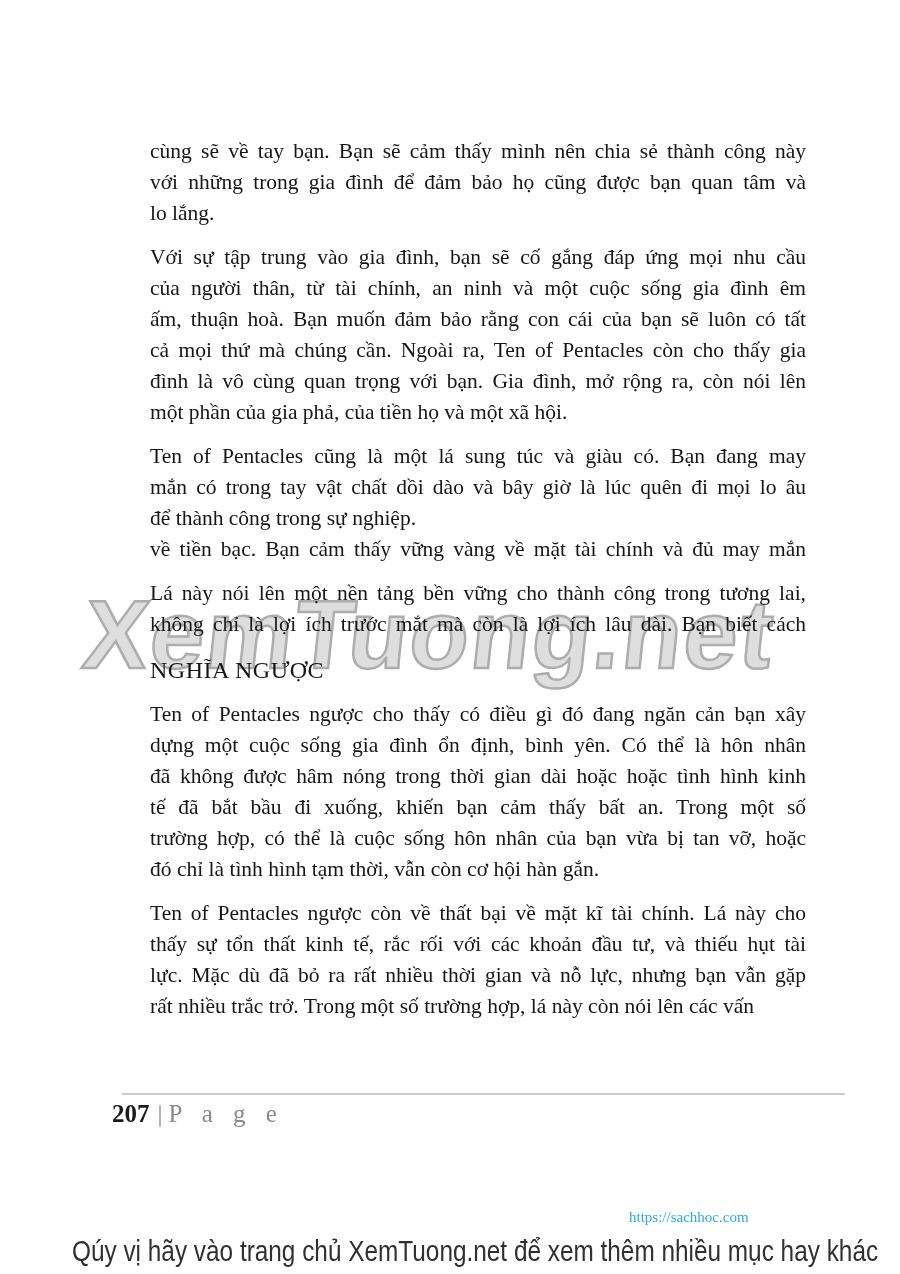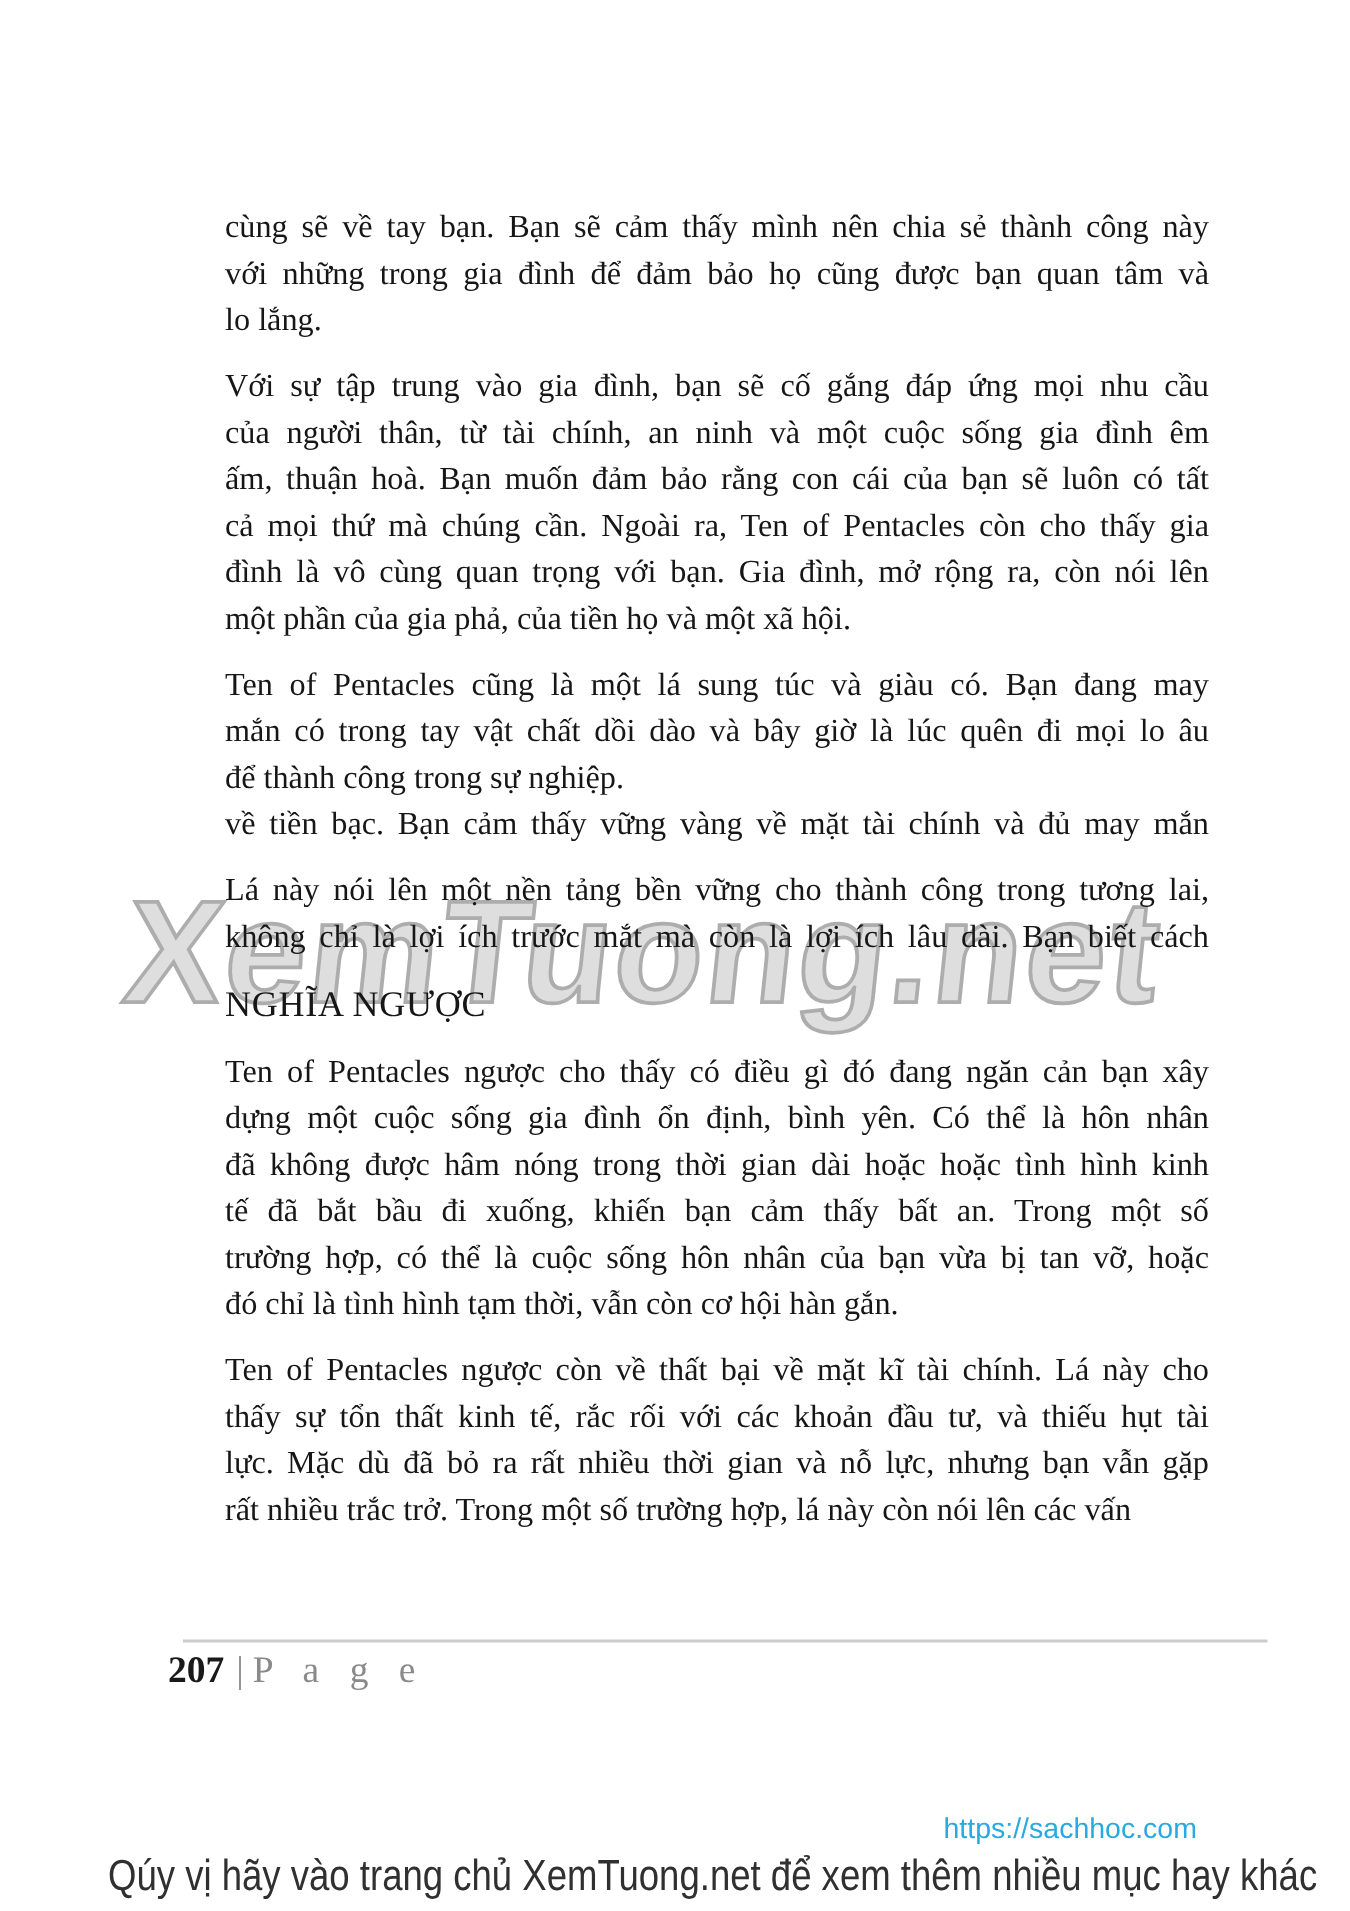--- a/index.html
+++ b/index.html
@@ -82,22 +82,22 @@
   .pagenum { font-weight: 700; color: #1a1a1a; }
   .page-sep { color: #8f8f8f; padding: 0 6px 0 8px; font-weight: 400; }
   .page-word { color: #8a8a8a; letter-spacing: 7px; }
 
   
   .sachhoc-link {
     position: absolute;
     left: 629px;
     top: 1209px;
     z-index: 3;
-    font-family: Liberation Sans, sans-serif;
-    font-size: 19px;
+    font-family: Liberation Serif, serif;
+    font-size: 15px;
     text-decoration: none;
     white-space: nowrap;
   }
   .promo {
     position: absolute;
     left: 0;
     top: 1234px;
     width: 900px;
     z-index: 2;
     text-align: center;

